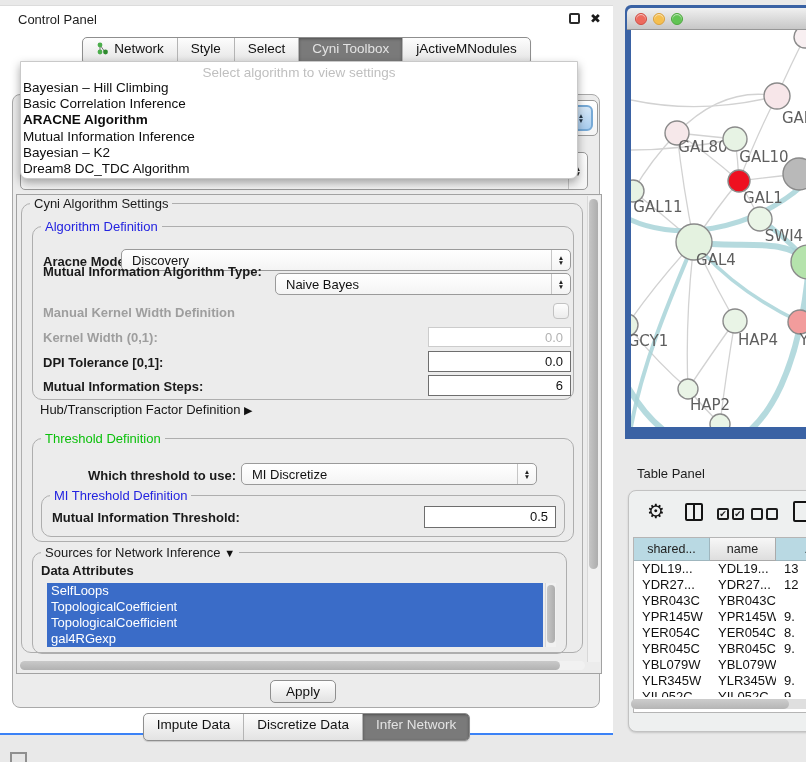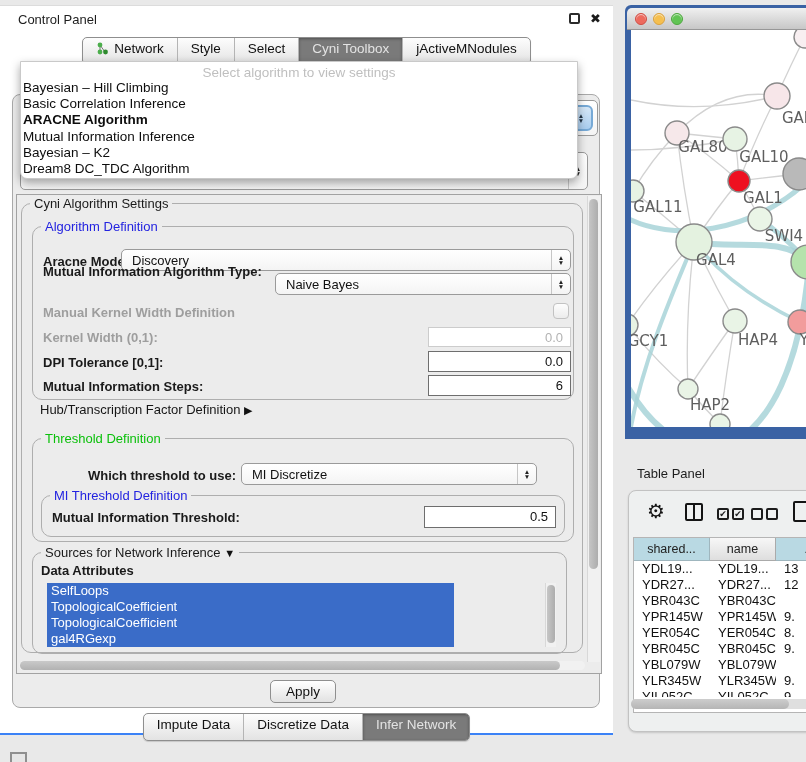--- a/index.html
+++ b/index.html
@@ -258,21 +258,21 @@
             </div>
           </div>
         </div>
 
         <div class="gbox" style="left:10px; top:348px; width:535px; height:102px;">
           <span class="legend">
             <span>Sources for Network Inference</span>
             <span class="tri"> ▼</span>
           </span>
           <span class="lbl" style="left:8px; top:10px;">Data Attributes</span>
-          <div id="attr-list" style="position:absolute; left:14px; top:30px; width:407px; height:64px;
+          <div id="attr-list" style="position:absolute; left:14px; top:30px; width:496px; height:64px;
                background:#fff; overflow:hidden;">
               <div class="attr-item" style="background: rgb(58, 108, 200);">SelfLoops</div>
               <div class="attr-item" style="background: rgb(58, 108, 200);">TopologicalCoefficient</div>
               <div class="attr-item" style="background: rgb(58, 108, 200);">TopologicalCoefficient</div>
               <div class="attr-item" style="background: rgb(58, 108, 200);">gal4RGexp</div>
             </div>
           <div class="vsb" style="left:512px; top:30px; width:11px; height:64px;">
             <div class="thumb" style="top:2px; height:58px; width:8px;"></div>
           </div>
         </div>

